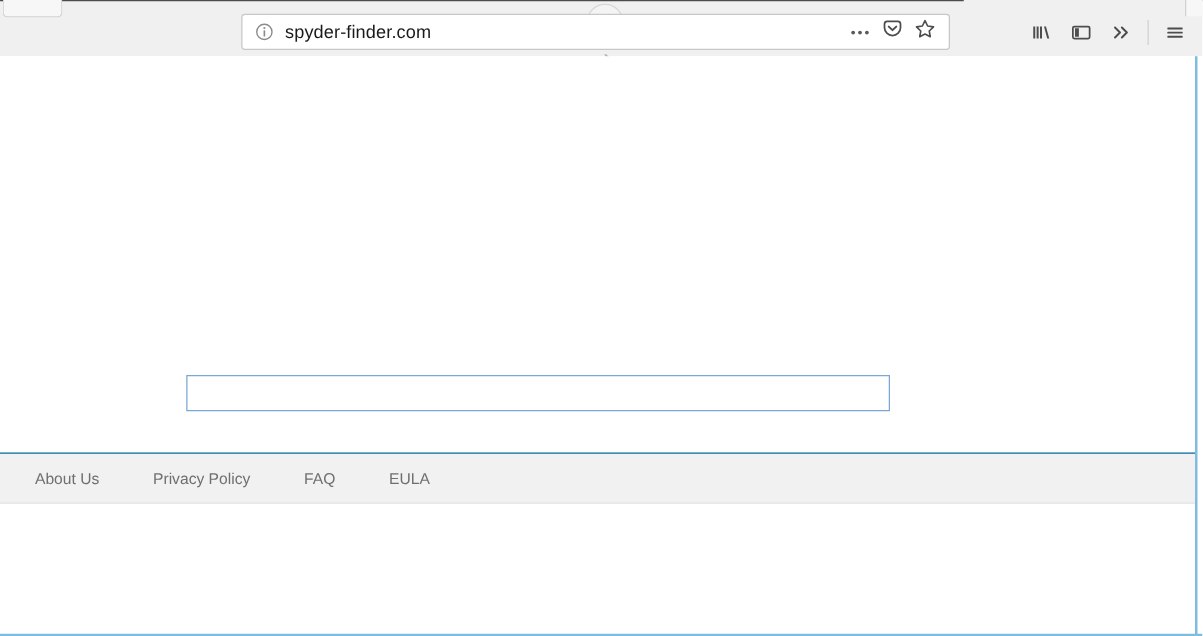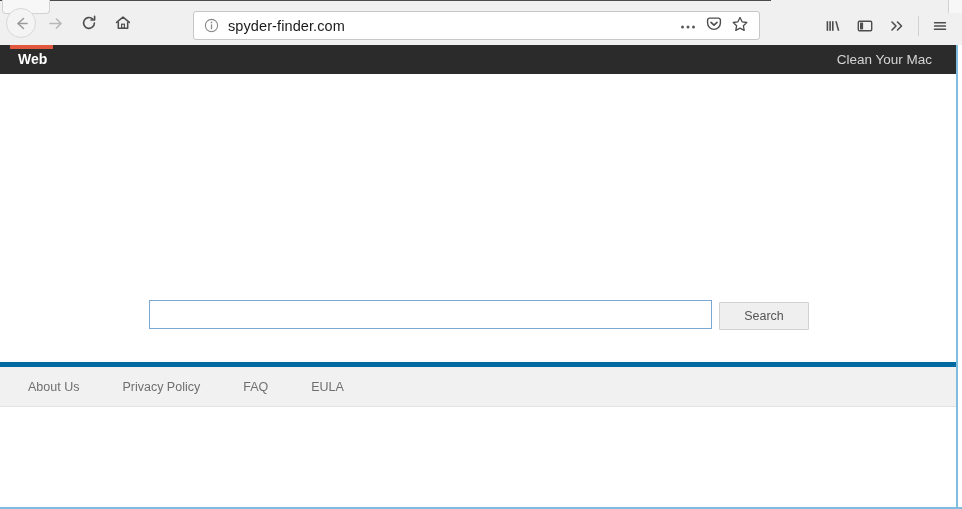--- a/index.html
+++ b/index.html
@@ -54,20 +54,21 @@
     border-left: 1px solid #d2d2d2;
     background: #f7f7f7;
   }
 
   #nav-toolbar {
     position: absolute;
     left: 0; top: 3px;
     width: 962px; height: 40px;
     display: flex;
     align-items: center;
+    flex-direction: column;
   }
 
   .nav-btn {
     width: 30px; height: 30px;
     display: flex;
     align-items: center;
     justify-content: center;
     flex: 0 0 auto;
   }
   .nav-btn svg { display: block; }
@@ -229,21 +230,21 @@
   }
 
   
   #footer-band {
     position: absolute;
     left: 0;
     top: 317px;
     width: 957px;
     height: 39px;
     background: #f1f1f1;
-    border-top: 5px solid #0369a1;
+    border-top: 1px solid #0369a1;
     border-bottom: 1px solid #e3e3e3;
   }
   #footer-links {
     position: absolute;
     left: 28px;
     top: 0;
     height: 39px;
     display: flex;
     align-items: center;
   }
@@ -422,29 +423,23 @@
           </svg>
         </span>
       </div>
     </div>
 
   </div>
 </div>
 
 <div id="page-viewport">
 
-  <div id="site-navbar">
-    <div id="tab-accent-bar"></div>
-    <div id="nav-brand">Web</div>
-    <a id="clean-your-mac-link" href="#">Clean Your Mac</a>
-  </div>
 
   <div id="search-area">
     <input id="search-input" type="text" autofocus="" placeholder="" style="">
-    <button id="search-button">Search</button>
   </div>
 
   <div id="footer-band">
     <div id="footer-links">
       <a href="#">About Us</a>
       <a href="#">Privacy Policy</a>
       <a href="#">FAQ</a>
       <a href="#">EULA</a>
     </div>
   </div>

